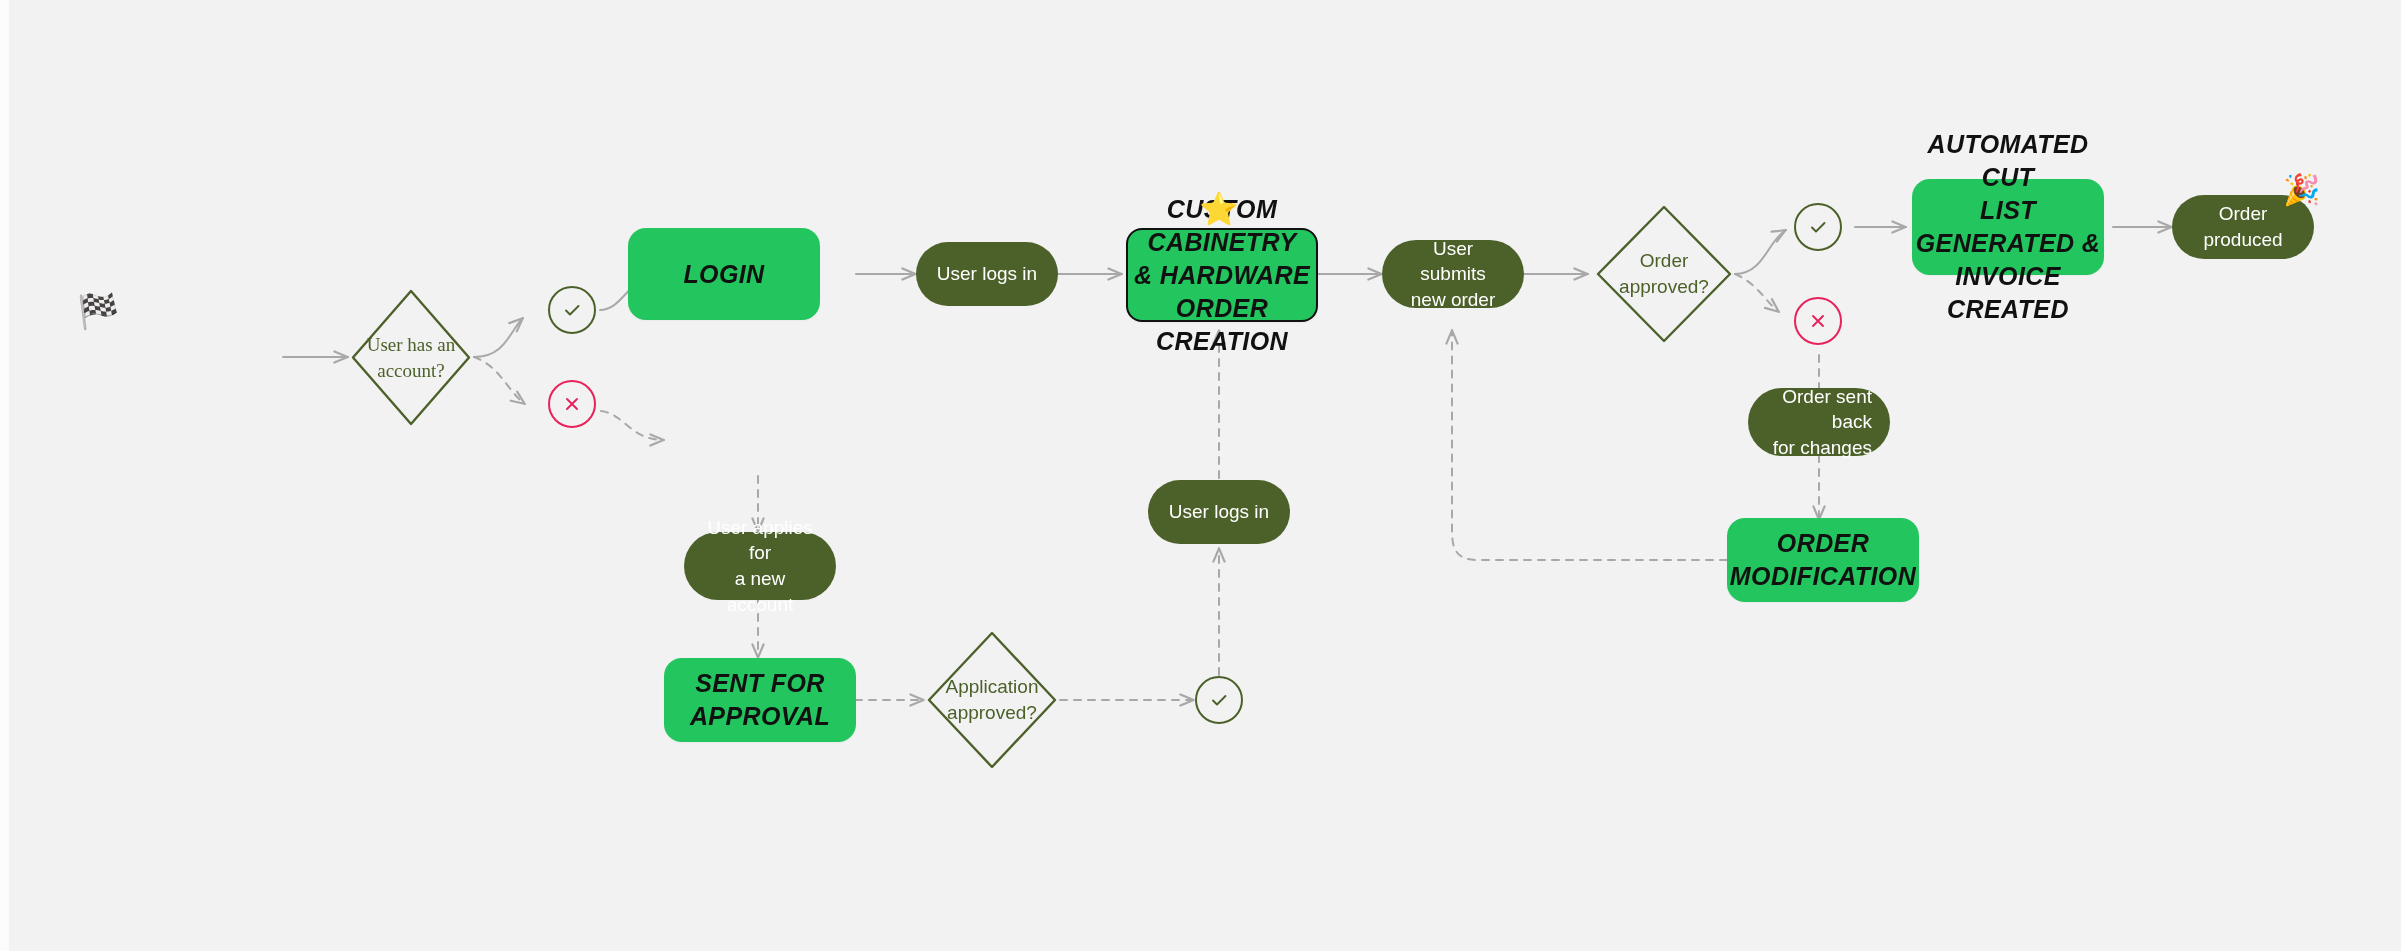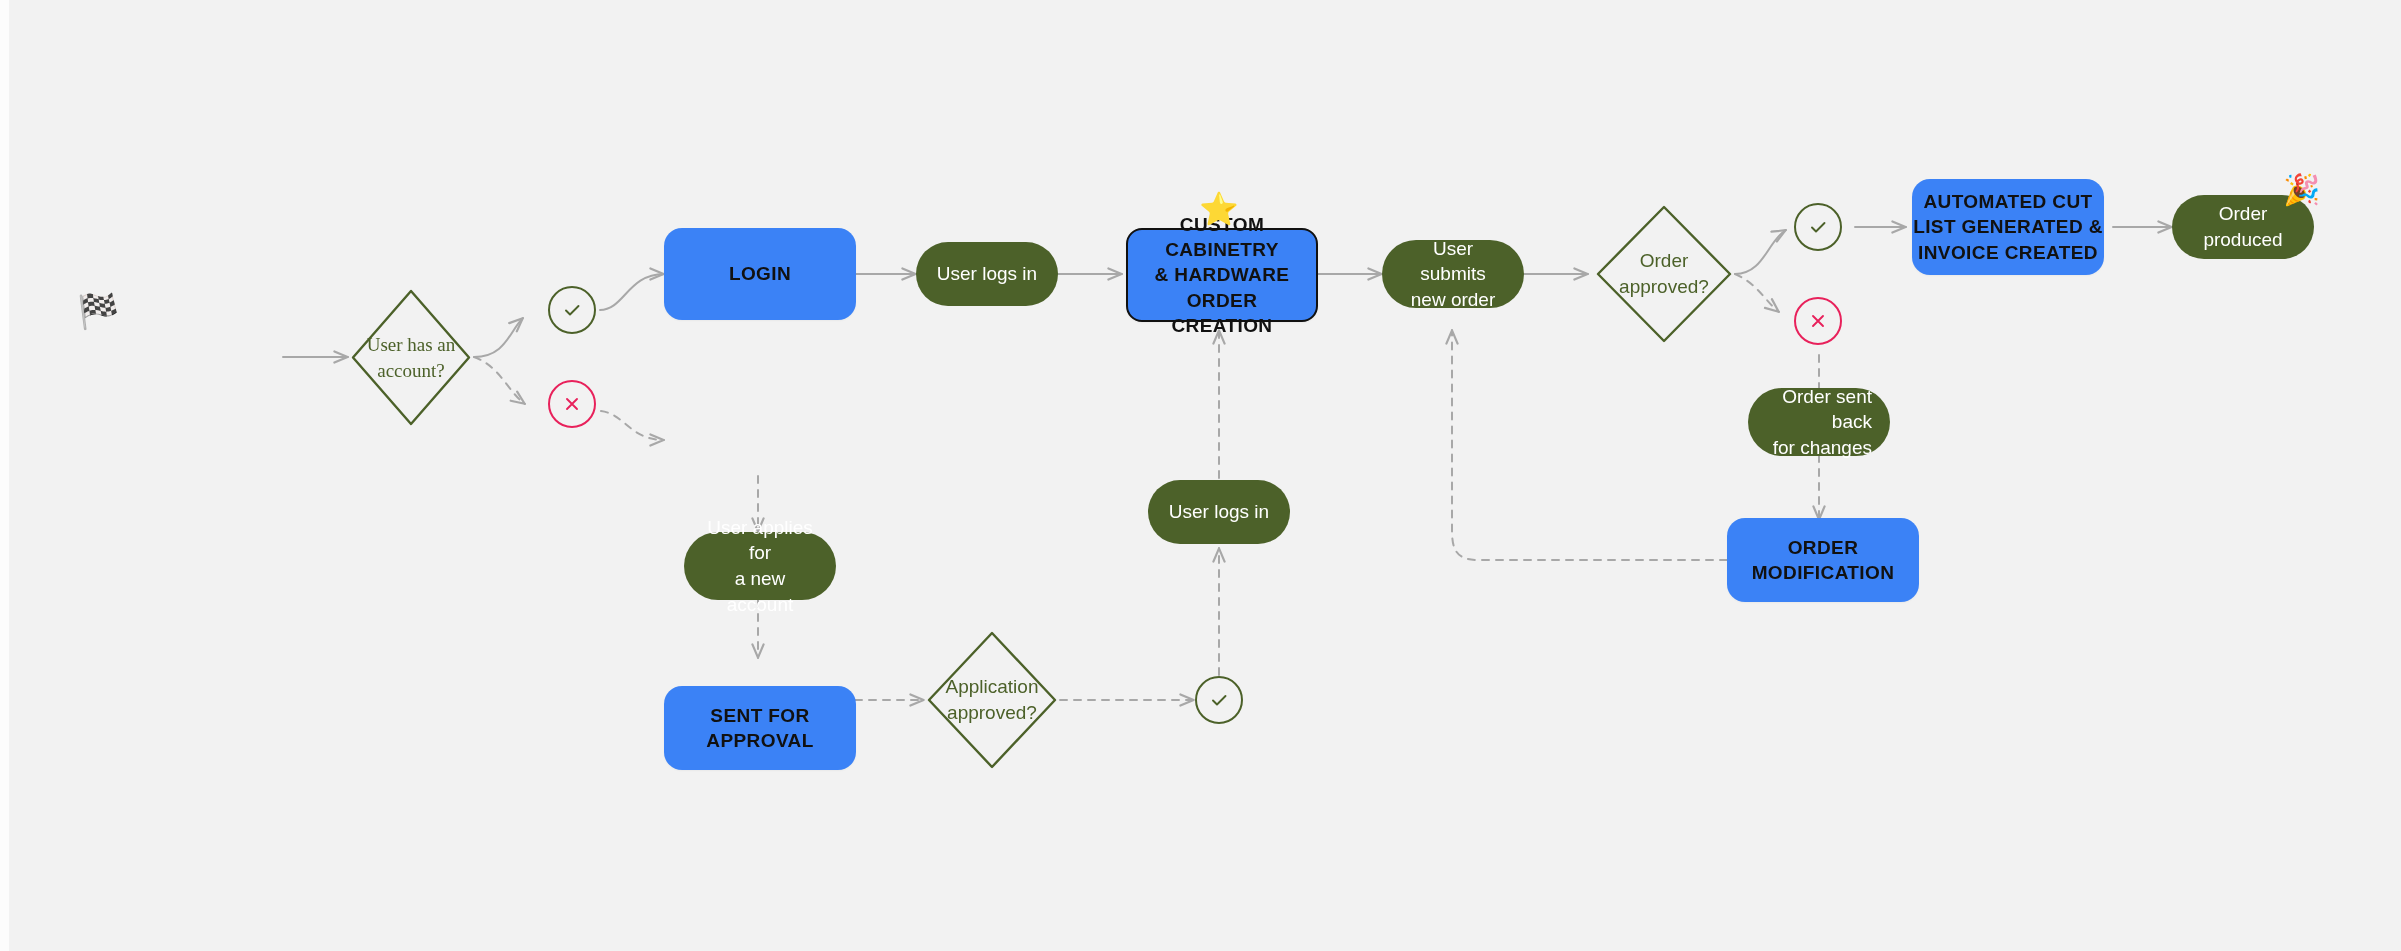--- a/index.html
+++ b/index.html
@@ -15,24 +15,25 @@
 
   
   svg.links{position:absolute;left:0;top:0;width:2401px;height:951px;pointer-events:none;}
 
   
   .node{position:absolute;box-sizing:border-box;display:flex;align-items:center;
         justify-content:center;text-align:center;}
 
   
   .card{
-    background:#3b82f6;border-radius:18px;
-    color:#111111;font-weight:700;font-size:19px;letter-spacing:.4px;
+    background:#22c55e;border-radius:18px;
+    color:#111111;font-weight:700;font-size:25px;letter-spacing:.4px;
     line-height:1.32;
     box-shadow:0 1px 2px rgba(0,0,0,.04);
+    font-style:italic;
   }
   .card.outlined{border:2.5px solid #111111;border-radius:16px;}
 
   
   .pill{
     background:#4c6129;color:#ffffff;border-radius:999px;
     font-size:19px;font-weight:400;line-height:1.35;
     padding:0 18px;
   }
 
@@ -128,21 +129,21 @@
       <path d="M5 11.5 L9 15.5 L17.5 7" fill="none" stroke="#4c6129" stroke-width="1.9" stroke-linecap="round" stroke-linejoin="round"></path>
     </svg>
   </div>
 
   <div class="node statcirc no" style="left:548px;top:380px;width:48px;height:48px;">
     <svg width="22" height="22" viewBox="0 0 22 22">
       <path d="M6 6 L16 16 M16 6 L6 16" fill="none" stroke="#e8215b" stroke-width="1.9" stroke-linecap="round"></path>
     </svg>
   </div>
 
-  <div class="node card" style="left:664px;top:228px;width:192px;height:92px;">
+  <div class="node card" style="left:628px;top:228px;width:192px;height:92px;">
     <span>LOGIN</span>
   </div>
 
   <div class="node pill" style="left:916px;top:242px;width:142px;height:64px;">
     <span>User logs in</span>
   </div>
 
   <div class="node card outlined" style="left:1126px;top:228px;width:192px;height:94px;">
     <div>
       <span>CUSTOM CABINETRY</span><br>
@@ -212,21 +213,21 @@
   </div>
 
 
   <div class="node pill" style="left:684px;top:532px;width:152px;height:68px;">
     <div>
       <span>User applies for</span><br>
       <span>a new account</span>
     </div>
   </div>
 
-  <div class="node card" style="left:664px;top:686px;width:192px;height:84px;">
+  <div class="node card" style="left:664px;top:658px;width:192px;height:84px;">
     <span>SENT FOR APPROVAL</span>
   </div>
 
   <div class="node diamond" style="left:924px;top:628px;width:136px;height:144px;">
     <svg class="dmd-shape" viewBox="0 0 136 144">
       <path d="M68 5 L131 72 L68 139 L5 72 Z" fill="none" stroke="#4c6129" stroke-width="2.4" stroke-linejoin="round"></path>
     </svg>
     <div class="dmd-label">
       <span>Application</span><br>
       <span>approved?</span>

